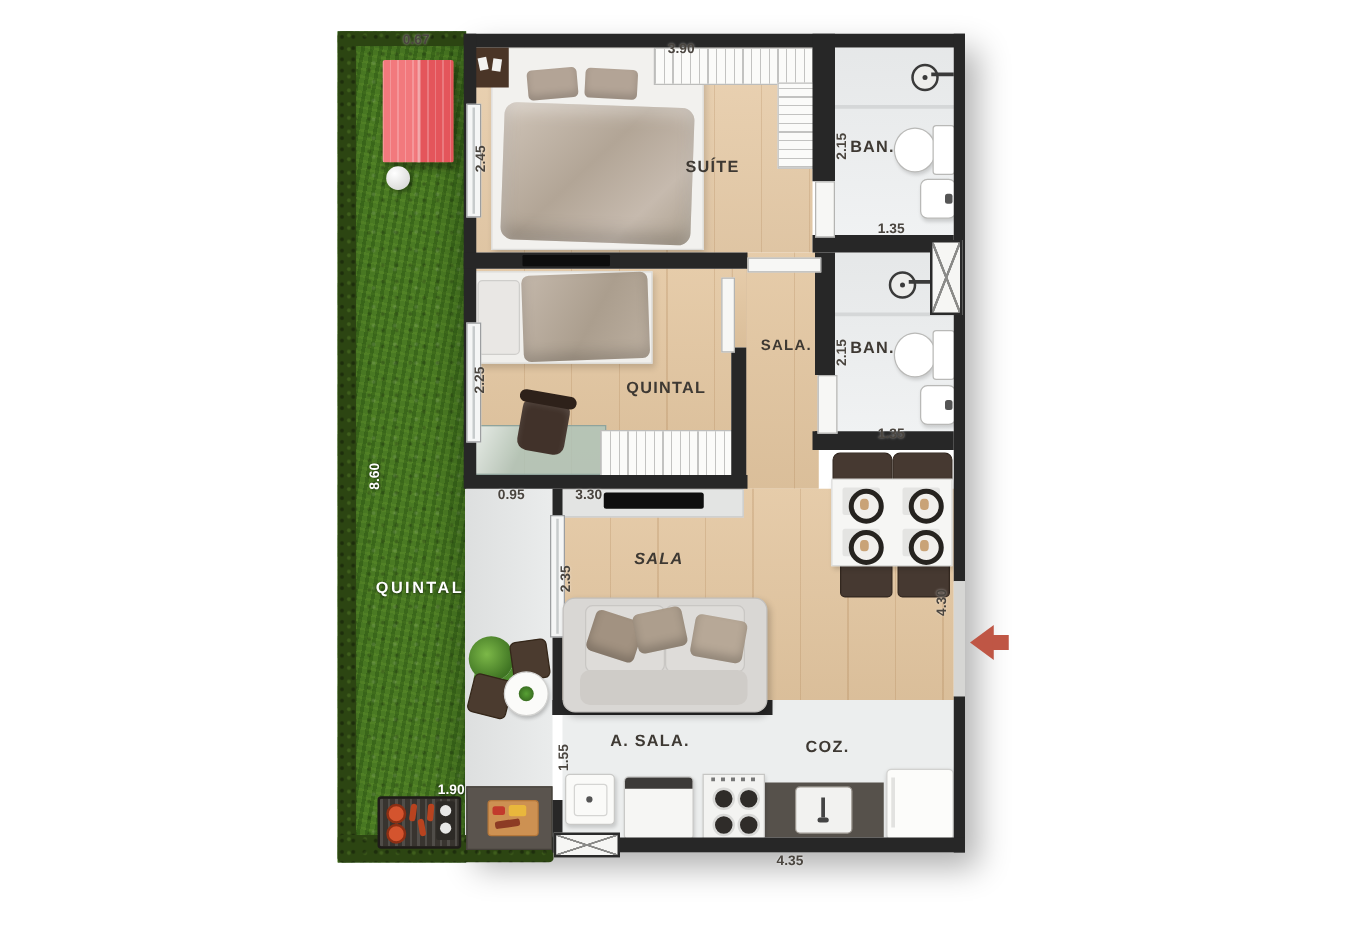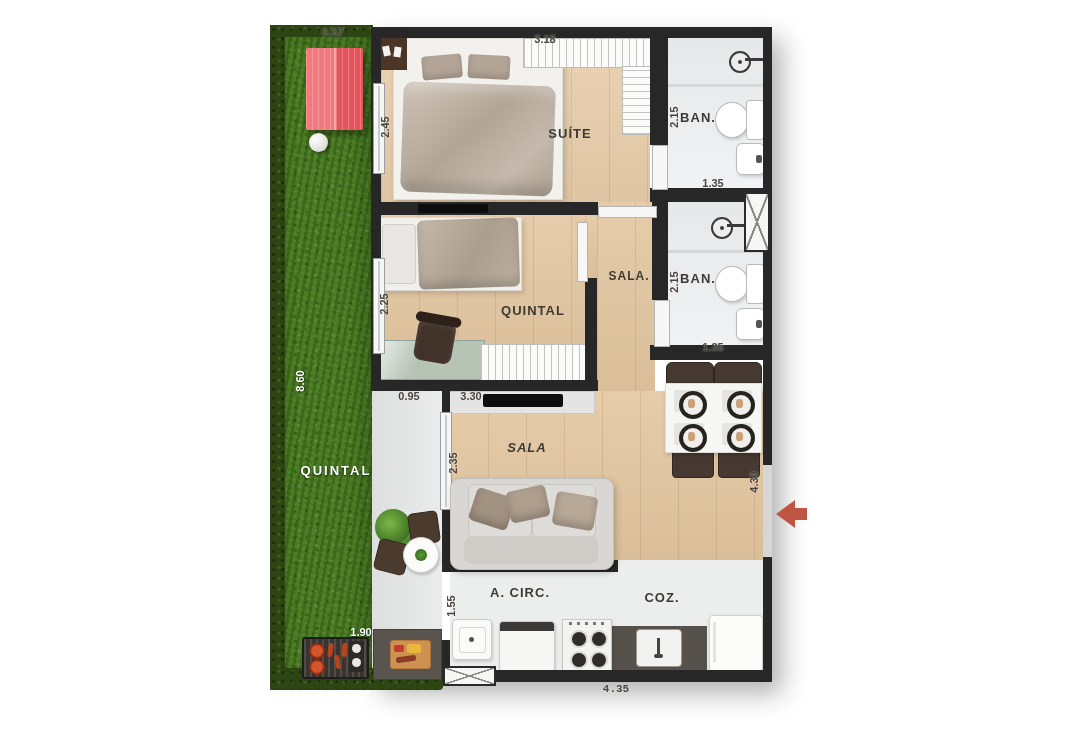--- a/index.html
+++ b/index.html
@@ -264,33 +264,33 @@
     <div class="abs" style="left:18px;top:8px;width:13px;height:12px;background:#bf5645;"></div>
   </div>
 
   <div class="lbl white" style="left:336px;top:470px;">QUINTAL</div>
   <div class="lbl" style="left:570px;top:133px;">SUÍTE</div>
   <div class="lbl" style="left:698px;top:117px;">BAN.</div>
   <div class="lbl" style="left:533px;top:310px;">QUINTAL</div>
   <div class="lbl" style="left:629px;top:276px;font-size:12px;">SALA.</div>
   <div class="lbl" style="left:698px;top:278px;">BAN.</div>
   <div class="lbl" style="left:527px;top:447px;font-style:italic;">SALA</div>
-  <div class="lbl" style="left:520px;top:592px;">A. CIRC.</div>
+  <div class="lbl" style="left:520px;top:592px;">A. SALA.</div>
   <div class="lbl" style="left:662px;top:597px;">COZ.</div>
 
   <div class="dim" style="left:333px;top:32px;">0.67</div>
-  <div class="dim" style="left:545px;top:39px;">3.18</div>
+  <div class="dim" style="left:545px;top:39px;">3.90</div>
   <div class="dim v" style="left:385px;top:127px;">2.45</div>
   <div class="dim v" style="left:674px;top:117px;">2.15</div>
   <div class="dim" style="left:713px;top:183px;">1.35</div>
   <div class="dim v" style="left:384px;top:304px;">2.25</div>
   <div class="dim v" style="left:674px;top:282px;">2.15</div>
   <div class="dim" style="left:713px;top:347px;">1.35</div>
   <div class="dim v white" style="left:300px;top:381px;">8.60</div>
   <div class="dim" style="left:409px;top:396px;">0.95</div>
   <div class="dim" style="left:471px;top:396px;">3.30</div>
   <div class="dim v" style="left:453px;top:463px;">2.35</div>
   <div class="dim v" style="left:754px;top:482px;">4.30</div>
   <div class="dim v" style="left:451px;top:606px;">1.55</div>
   <div class="dim white" style="left:361px;top:632px;">1.90</div>
-  <div class="dim" style="left:616px;top:689px;font-family:Liberation Mono, monospace;">4.35</div>
+  <div class="dim" style="left:632px;top:689px;">4.35</div>
 
 </div>
 
 </body></html>

